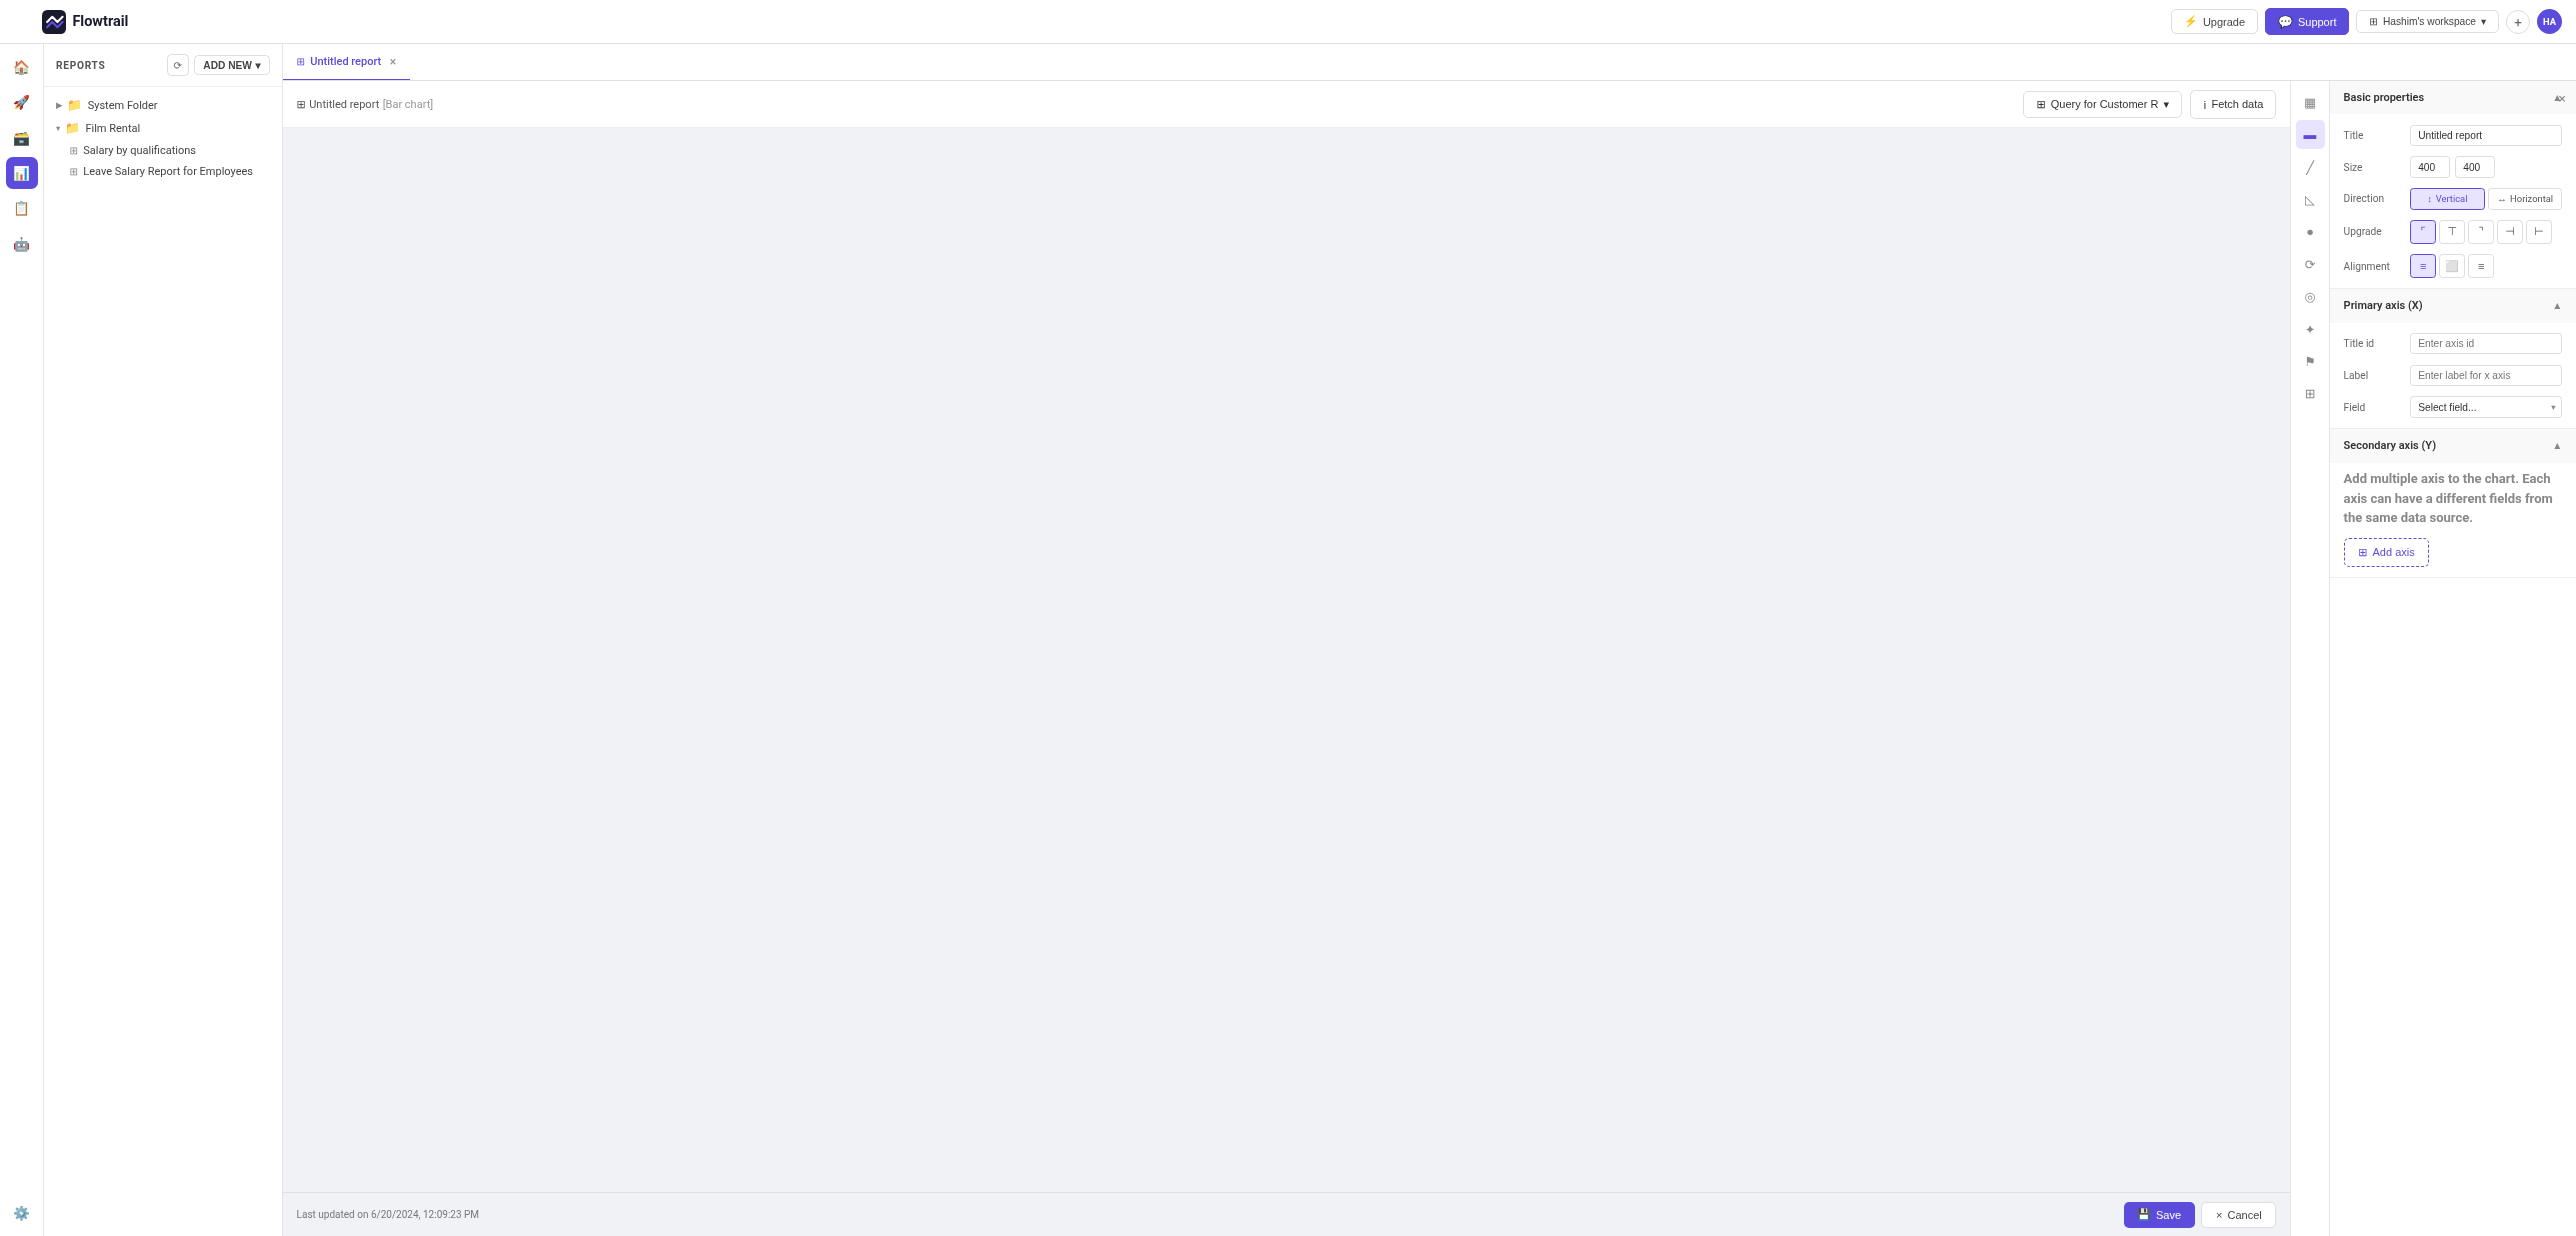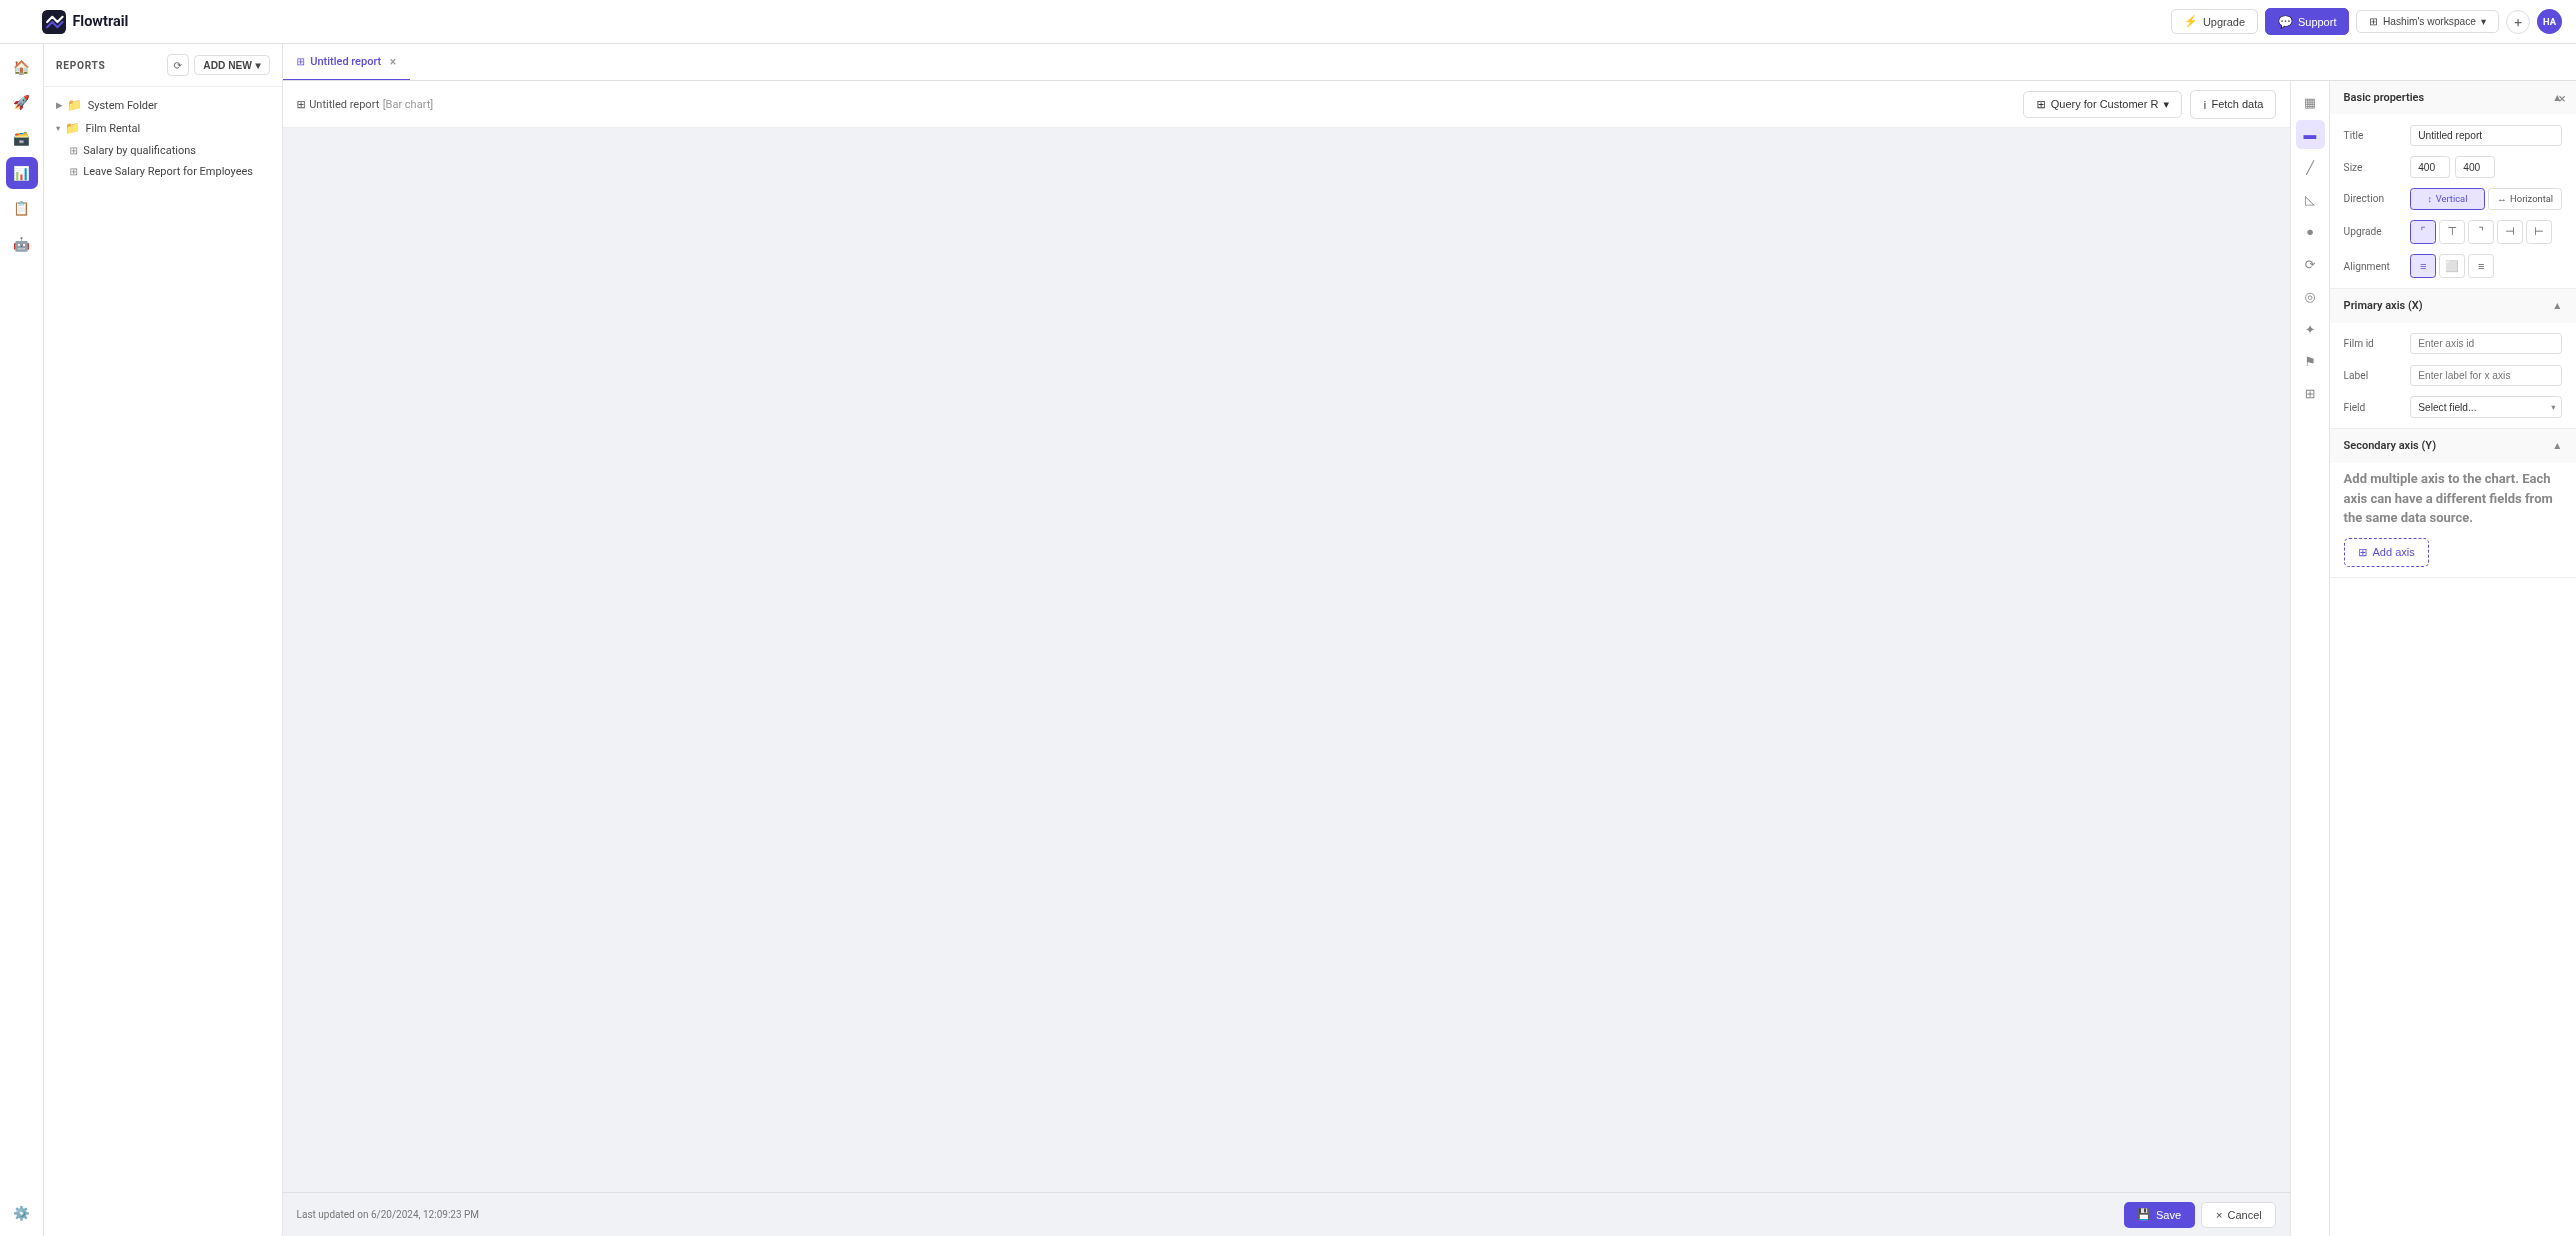--- a/index.html
+++ b/index.html
@@ -410,21 +410,21 @@
         </div>
 
         <div class="panel-section">
           <div class="panel-section-header">
             <span class="panel-section-title">Primary axis (X)</span>
             <span class="panel-section-toggle">▲</span>
           </div>
           <div class="panel-body">
 
             <div class="prop-row">
-              <span class="prop-label">Film id</span>
+              <span class="prop-label">Title id</span>
               <input class="prop-input" type="text" placeholder="Enter axis id" style="">
             </div>
 
             <div class="prop-row">
               <span class="prop-label">Label</span>
               <input class="prop-input" type="text" placeholder="Enter label for x axis" style="">
             </div>
 
             <div class="prop-row">
               <span class="prop-label">Field</span>

